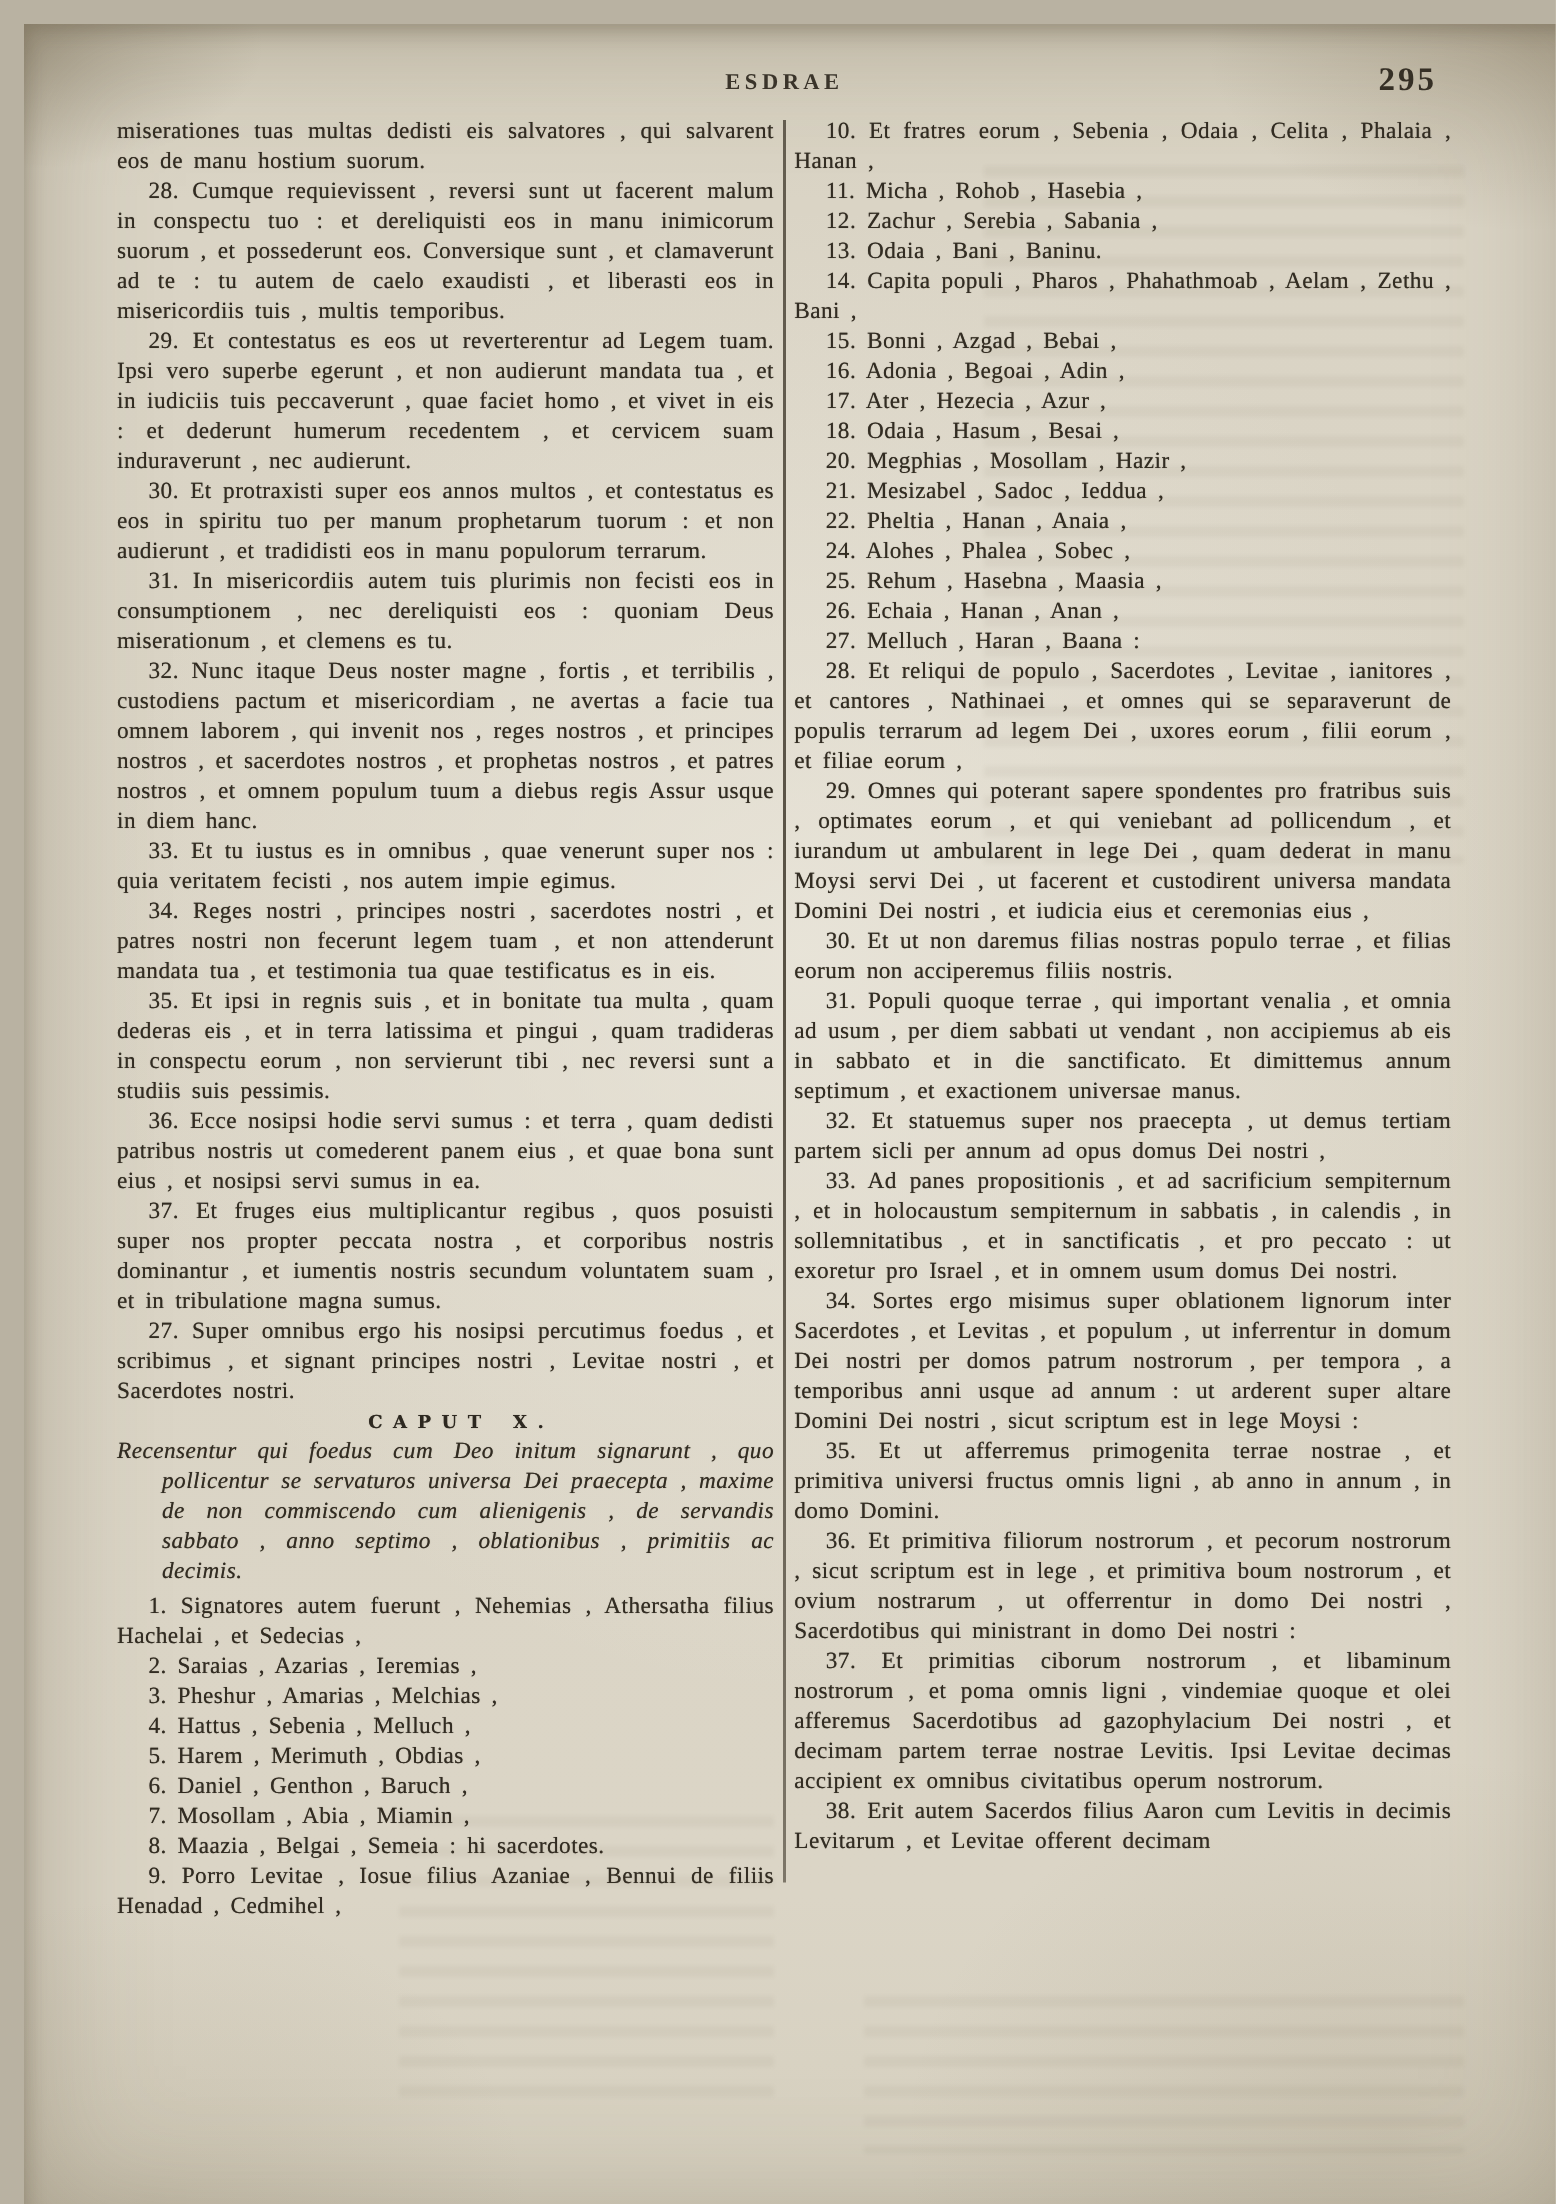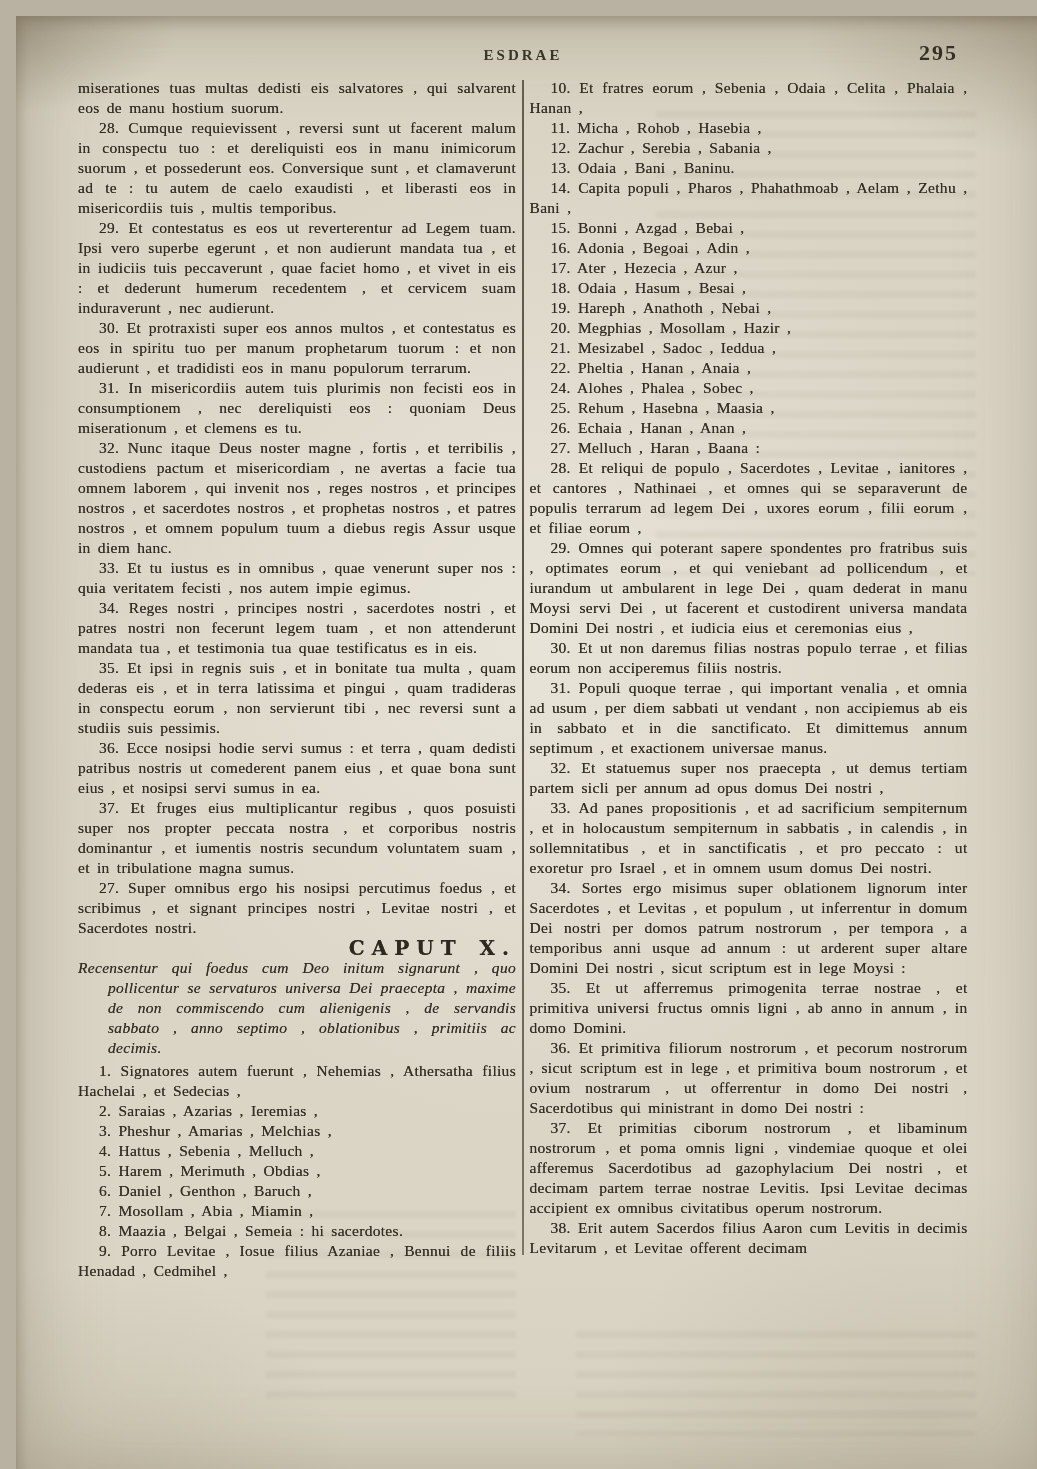--- a/index.html
+++ b/index.html
@@ -94,23 +94,23 @@
   p.verse {
     margin: 0;
     text-indent: 21px;
   }
   p.continuation {
     margin: 0;
     text-indent: 0;
   }
   .caput {
     margin: 13px 0 9px 0;
-    text-align: right;
+    text-align: center;
     text-indent: 0;
-    font-size: 20px;
+    font-size: 12px;
     font-weight: bold;
     letter-spacing: 7px;
     color: #2d2820;
     font-family: "DejaVu Serif", "Liberation Serif", serif;
   }
   p.argument {
     margin: 0 0 3px 0;
     font-style: italic;
     padding-left: 30px;
     text-indent: -30px;
@@ -169,21 +169,20 @@
       <div>
           <p class="verse">10. Et fratres eorum , Sebenia , Odaia , Celita , Phalaia , Hanan ,</p>
           <p class="verse">11. Micha , Rohob , Hasebia ,</p>
           <p class="verse">12. Zachur , Serebia , Sabania ,</p>
           <p class="verse">13. Odaia , Bani , Baninu.</p>
           <p class="verse">14. Capita populi , Pharos , Phahathmoab , Aelam , Zethu , Bani ,</p>
           <p class="verse">15. Bonni , Azgad , Bebai ,</p>
           <p class="verse">16. Adonia , Begoai , Adin ,</p>
           <p class="verse">17. Ater , Hezecia , Azur ,</p>
           <p class="verse">18. Odaia , Hasum , Besai ,</p>
-          <p class="verse">19. Hareph , Anathoth , Nebai ,</p>
           <p class="verse">20. Megphias , Mosollam , Hazir ,</p>
           <p class="verse">21. Mesizabel , Sadoc , Ieddua ,</p>
           <p class="verse">22. Pheltia , Hanan , Anaia ,</p>
           <p class="verse">24. Alohes , Phalea , Sobec ,</p>
           <p class="verse">25. Rehum , Hasebna , Maasia ,</p>
           <p class="verse">26. Echaia , Hanan , Anan ,</p>
           <p class="verse">27. Melluch , Haran , Baana :</p>
           <p class="verse">28. Et reliqui de populo , Sacerdotes , Levitae , ianitores , et cantores , Nathinaei , et omnes qui se separaverunt de populis terrarum ad legem Dei , uxores eorum , filii eorum , et filiae eorum ,</p>
           <p class="verse">29. Omnes qui poterant sapere spondentes pro fratribus suis , optimates eorum , et qui veniebant ad pollicendum , et iurandum ut ambularent in lege Dei , quam dederat in manu Moysi servi Dei , ut facerent et custodirent universa mandata Domini Dei nostri , et iudicia eius et ceremonias eius ,</p>
           <p class="verse">30. Et ut non daremus filias nostras populo terrae , et filias eorum non acciperemus filiis nostris.</p>

